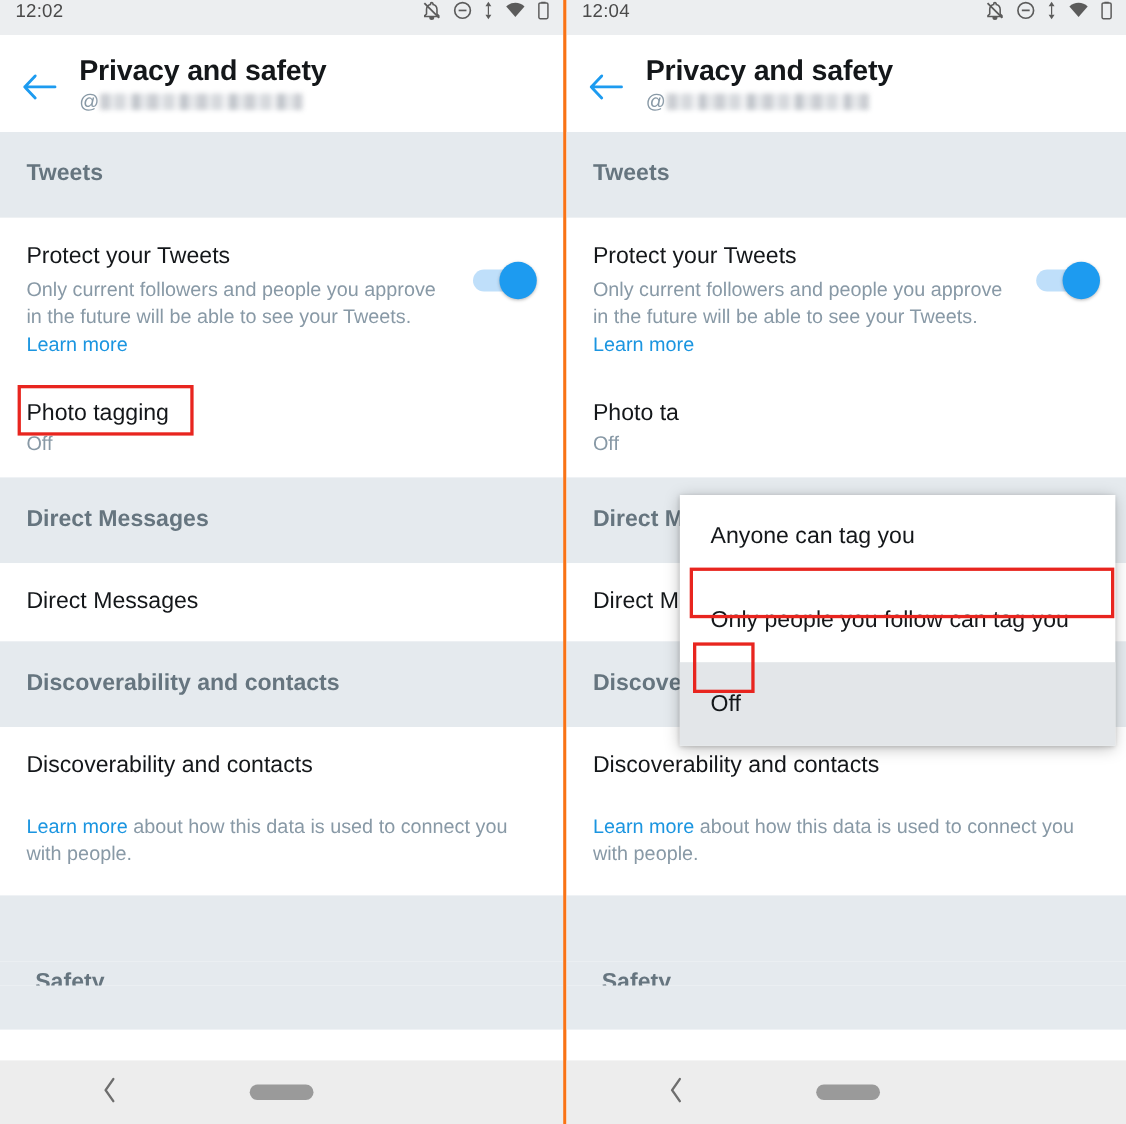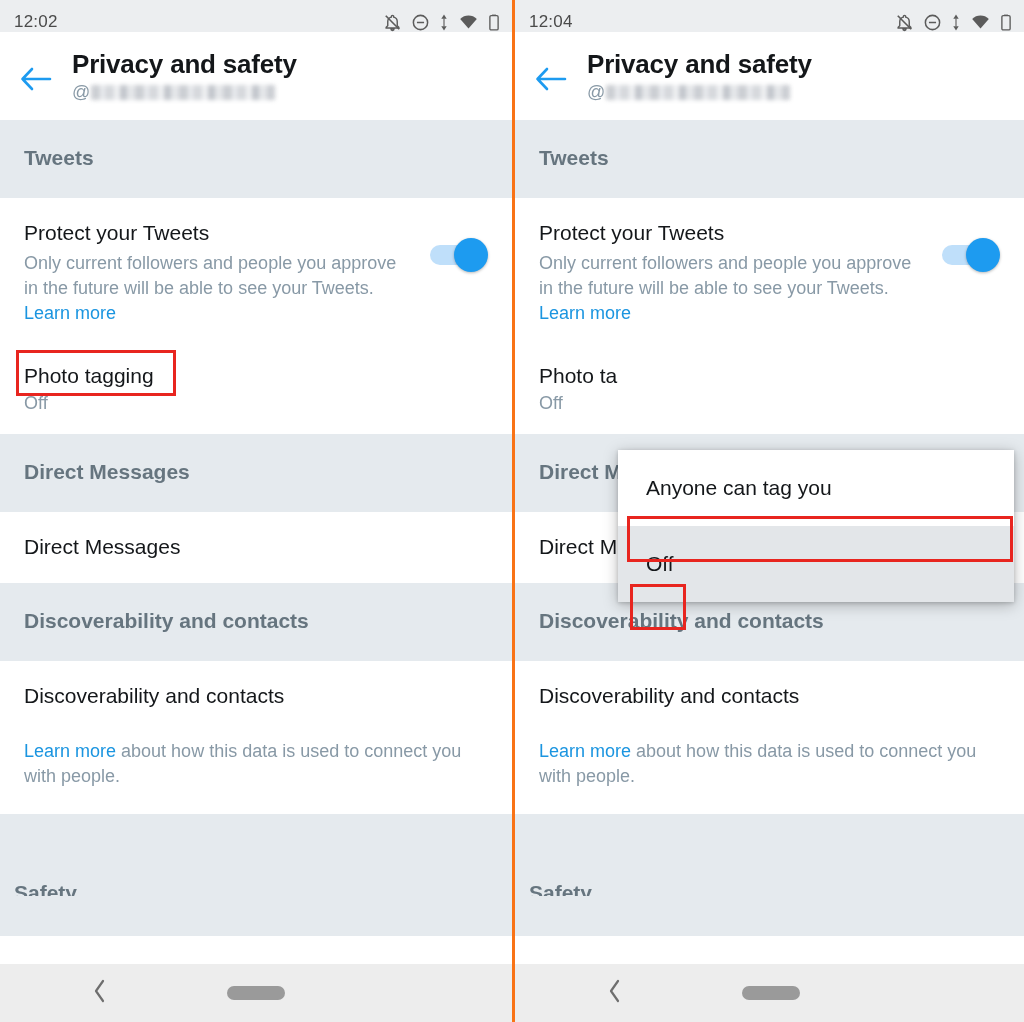--- a/index.html
+++ b/index.html
@@ -20,21 +20,21 @@
     background: #ffffff;
     overflow: hidden;
   }
   .panel.right { border-left: 3px solid #f97316; }
 
   
   .statusbar {
     height: 32px;
     background: #eceef0;
     display: flex;
-    align-items: flex-end;
+    align-items: flex-start;
     justify-content: space-between;
     padding: 0 12px 0 14px;
   }
   .status-time {
     font-size: 17px;
     color: #4a4a4a;
     letter-spacing: .2px;
   }
   .status-icons {
     display: flex;
@@ -202,21 +202,21 @@
   }
 
   
   .content { position: relative; height: 902px; background: #ffffff; }
   .gray-fill { background: #e5eaee; }
   .cut-head {
     background: #e5eaee;
     color: #66757f;
     font-weight: bold;
     font-size: 21px;
-    padding-left: 14px;
+    padding-left: 32px;
     height: 22px;
     overflow: hidden;
     line-height: 0.62;
     padding-top: 12px;
   }
 </style>
 </head>
 <body>
 
 <div class="stage">
@@ -439,20 +439,21 @@
           <div class="row-desc" style="margin-top:0;"><span class="link">Learn more</span><span> about how this data is used to connect you with people.</span></div>
         </div>
       </div>
 
       <div class="gray-fill" style="height:60px;"></div>
       <div class="cut-head">Safety</div>
       <div class="gray-fill" style="height:40px;"></div>
 
       <div class="dropdown">
         <div class="dd-item">Anyone can tag you</div>
+        <div class="dd-item">Only people you follow can tag you</div>
         <div class="dd-item selected">Off</div>
       </div>
 
       <div class="redbox" style="left:112px; top:396px; width:386px; height:46px; z-index:50;"></div>
       <div class="redbox" style="left:115px; top:464px; width:56px; height:46px; z-index:50;"></div>
     </div>
 
     <div class="navbar">
       <div class="nav-back">
         <span>

